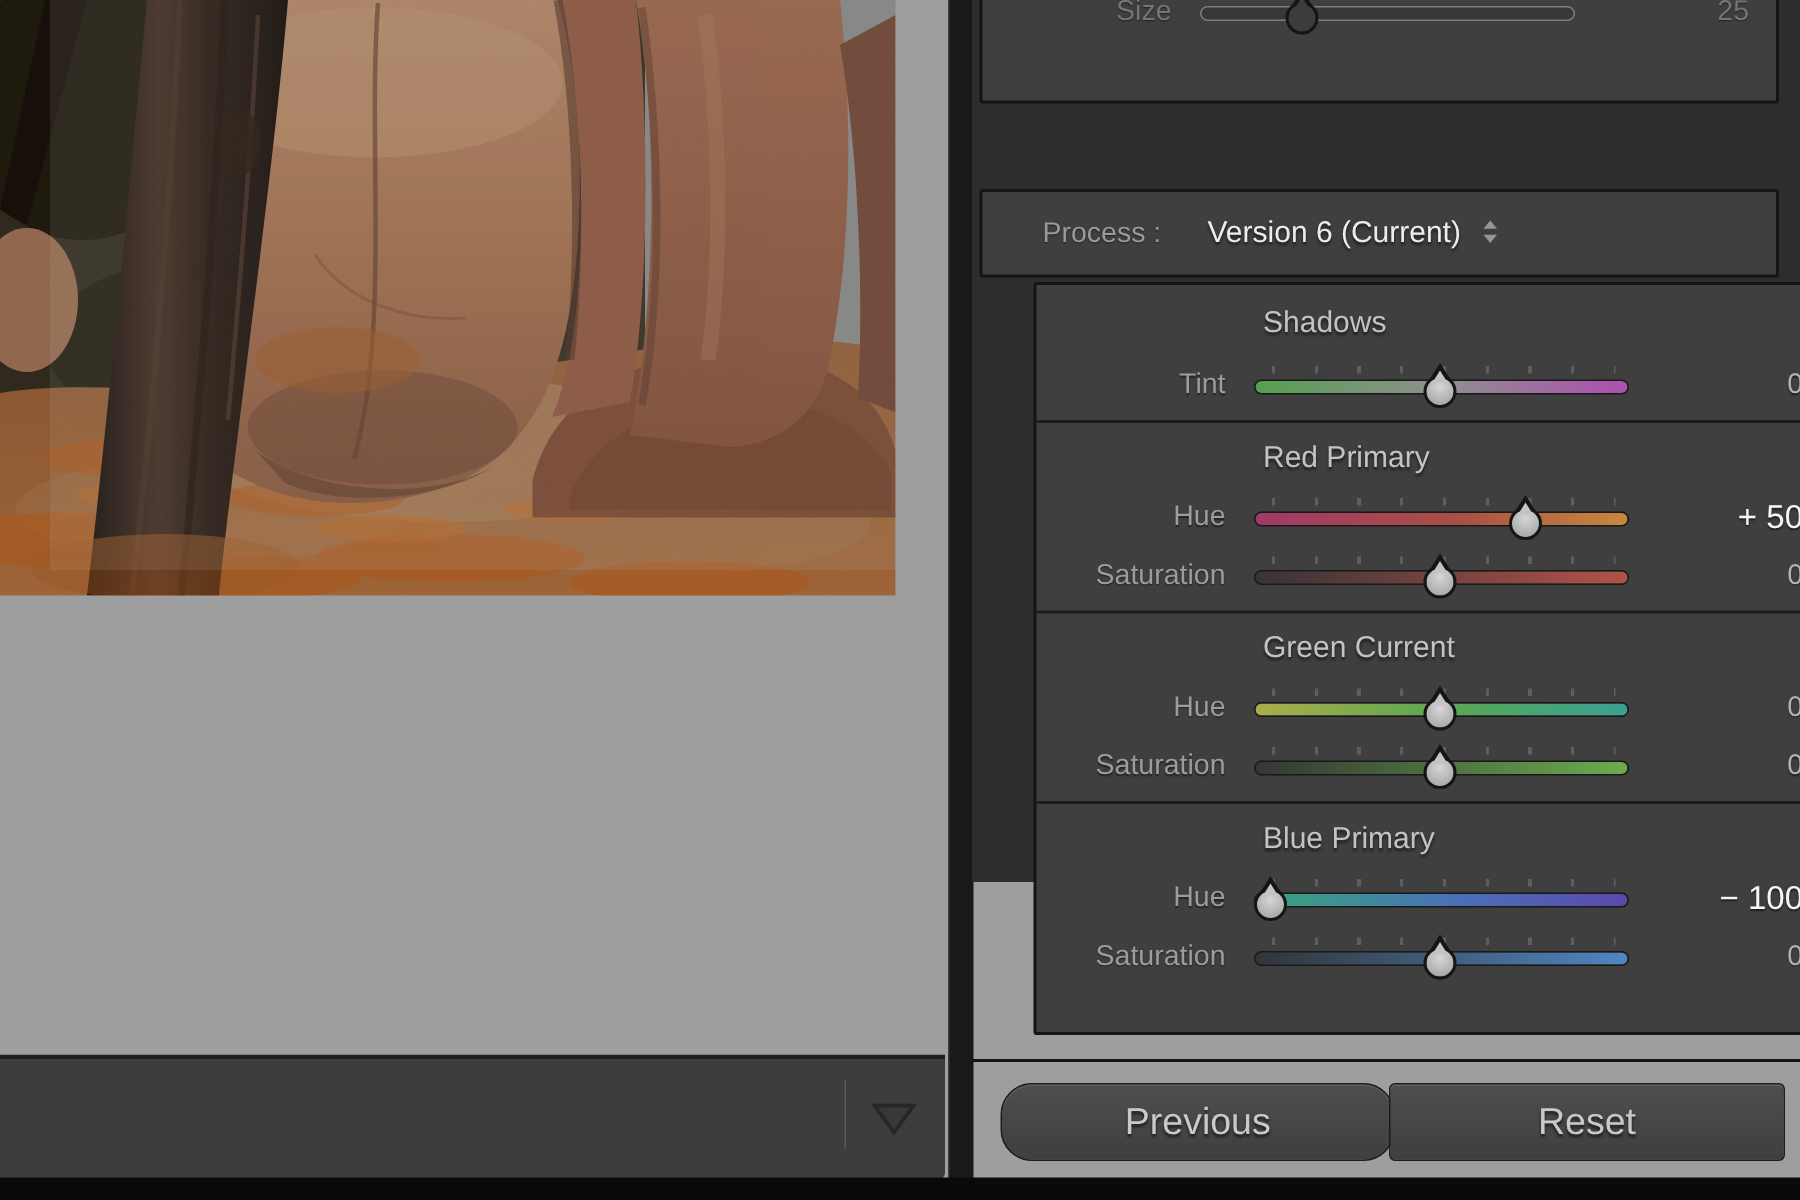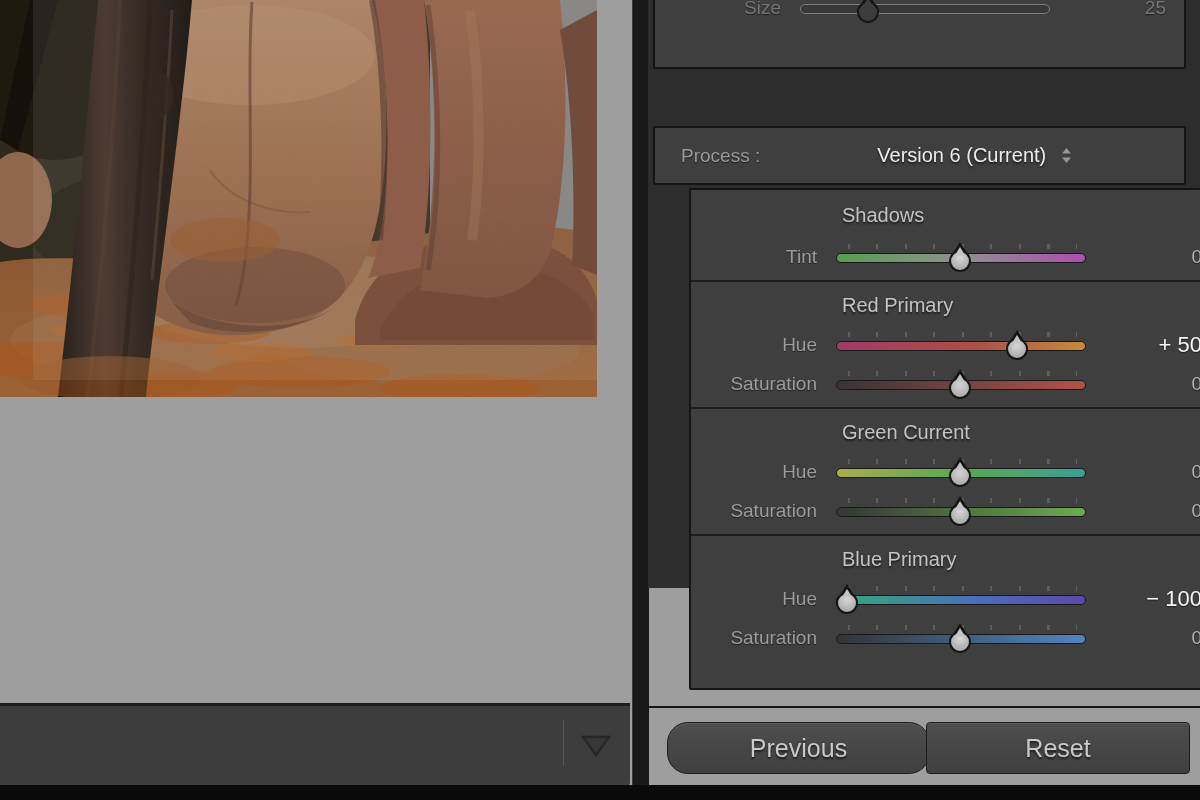--- a/index.html
+++ b/index.html
@@ -28,22 +28,22 @@
 
   .panel-header { position:absolute; left:0; top:67px; width:552px; height:59px; }
   .eye { position:absolute; left:8px; top:87px; }
   .panel-title {
     position:absolute; right:60px; top:84px; font-size:26px; color:#cdcdcd;
     letter-spacing:0.5px; text-shadow:0 2px 2px rgba(0,0,0,0.55);
   }
   .panel-disclosure { position:absolute; right:13px; top:90px; }
 
   
-  .process-label { padding-left:26px; font-size:19px; color:#9a9a9a; text-shadow:0 1px 1px rgba(0,0,0,.5); }
-  .process-value-wrap { position:absolute; left:150px; right:40px; text-align:center; }
+  .process-label { padding-left:40px; font-size:19px; color:#9a9a9a; text-shadow:0 1px 1px rgba(0,0,0,.5); }
+  .process-value-wrap { position:absolute; left:150px; right:40px; text-align:left; }
   .process-value { font-size:20px; color:#ececec; text-shadow:0 2px 2px rgba(0,0,0,.55); }
   .stepper { display:inline-block; vertical-align:-2px; margin-left:10px; }
 
   
   .group { padding-bottom:4px; }
   .group + .group { border-top:2px solid #1d1d1d; }
   .group-title {
     margin:12px 0 8px 151px; font-size:20px; color:#c3c3c3;
     text-shadow:0 2px 2px rgba(0,0,0,.55);
   }

